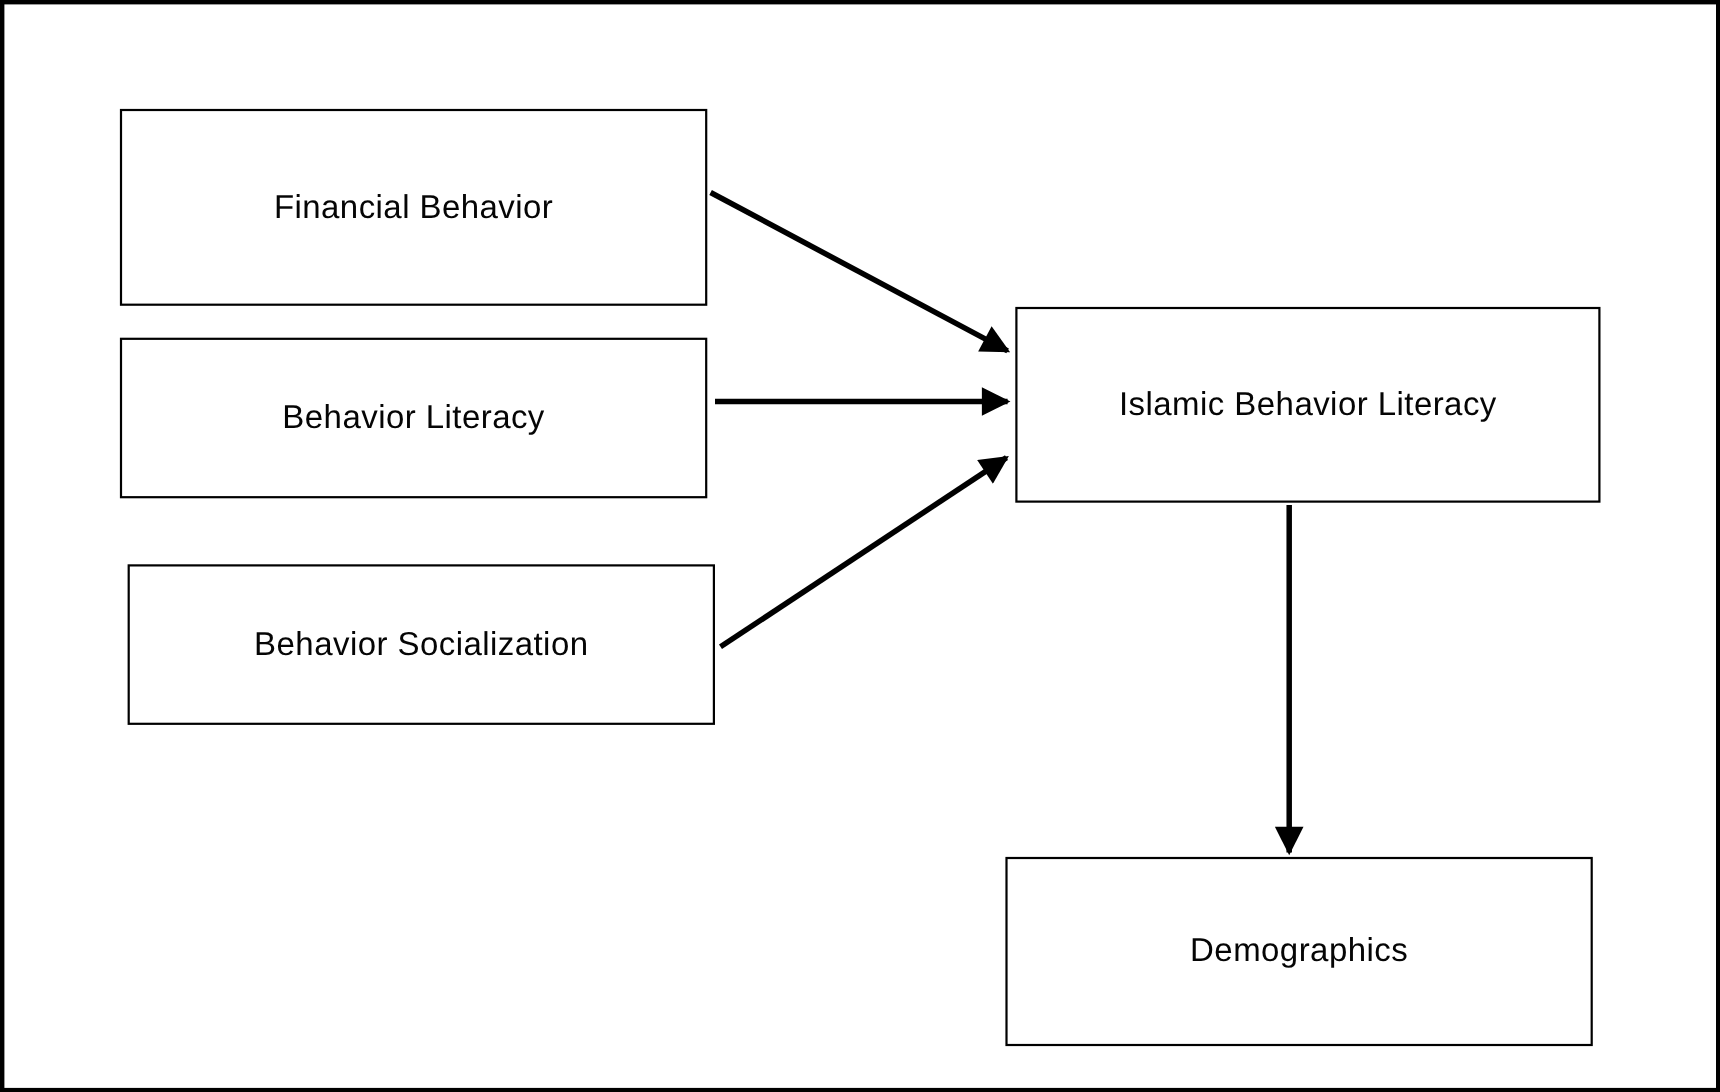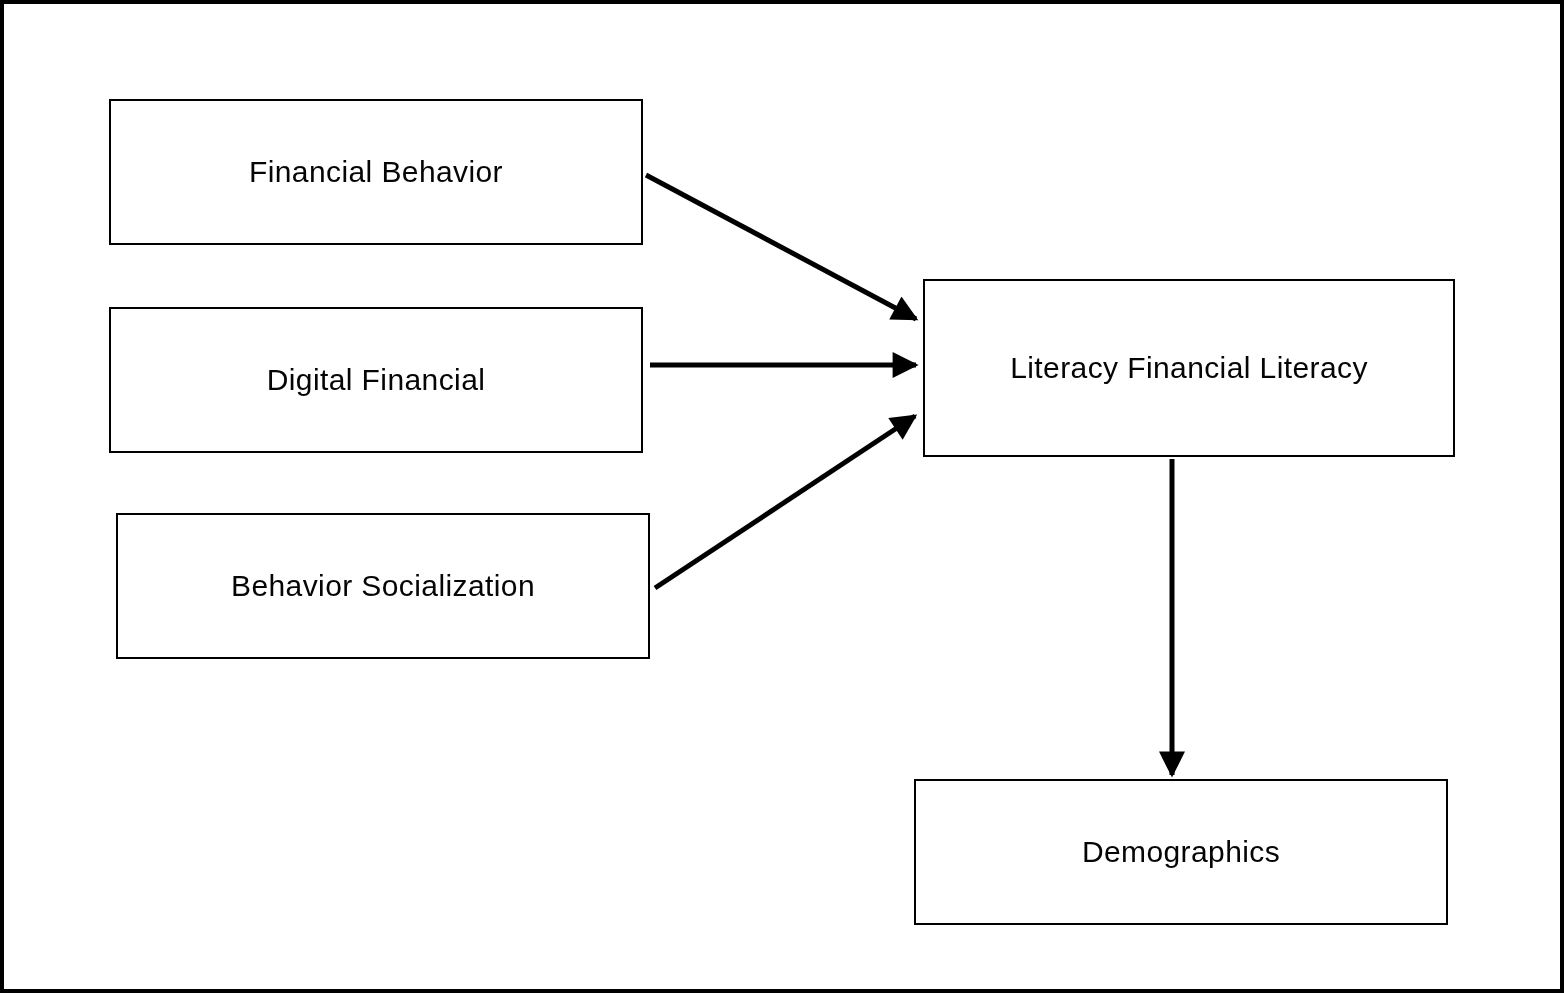--- a/index.html
+++ b/index.html
@@ -23,25 +23,25 @@
     border: 2px solid #000000;
     display: flex;
     align-items: center;
     justify-content: center;
     text-align: center;
     font-size: 30px;
     letter-spacing: 0.4px;
     color: #050505;
     z-index: 2;
   }
-  .node-fb  { left: 105px; top:  95px; width: 534px; height: 146px; }
+  .node-fb  { left: 105px; top:  95px; width: 534px; height: 179px; }
   .node-dl  { left: 105px; top: 303px; width: 534px; height: 146px; }
   .node-fs  { left: 112px; top: 509px; width: 534px; height: 146px; }
   .node-ifl { left: 919px; top: 275px; width: 532px; height: 178px; }
-  .node-dem { left: 910px; top: 775px; width: 534px; height: 146px; }
+  .node-dem { left: 910px; top: 775px; width: 534px; height: 172px; }
   .edges-layer {
     position: absolute;
     left: 0; top: 0;
     width: 1564px;
     height: 993px;
     z-index: 1;
     pointer-events: none;
   }
 </style>
 </head>
@@ -59,28 +59,28 @@
     <line x1="646" y1="361" x2="912" y2="361" stroke="#000000" stroke-width="5" marker-end="url(#arrowhead)"></line>
     <line x1="651" y1="584" x2="911" y2="412" stroke="#000000" stroke-width="5" marker-end="url(#arrowhead)"></line>
     <line x1="1168" y1="455" x2="1168" y2="771" stroke="#000000" stroke-width="5" marker-end="url(#arrowhead)"></line>
   </svg>
 
   <div class="node node-fb">
     <span>Financial Behavior</span>
   </div>
 
   <div class="node node-dl">
-    <span>Digital Financial</span>
+    <span>Behavior Literacy</span>
   </div>
 
   <div class="node node-fs">
     <span>Behavior Socialization</span>
   </div>
 
   <div class="node node-ifl">
-    <span>Literacy Financial Literacy</span>
+    <span>Islamic Behavior Literacy</span>
   </div>
 
   <div class="node node-dem">
     <span>Demographics</span>
   </div>
 
 </div>
 
 </body></html>

